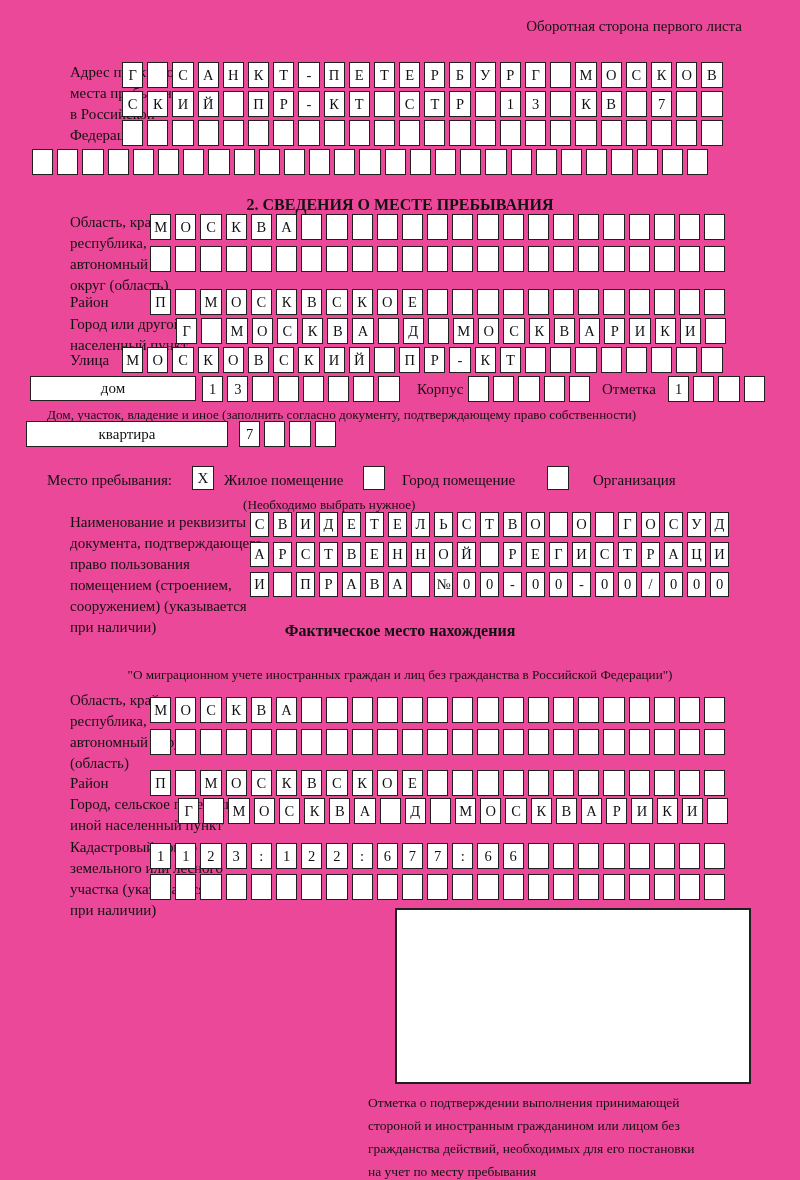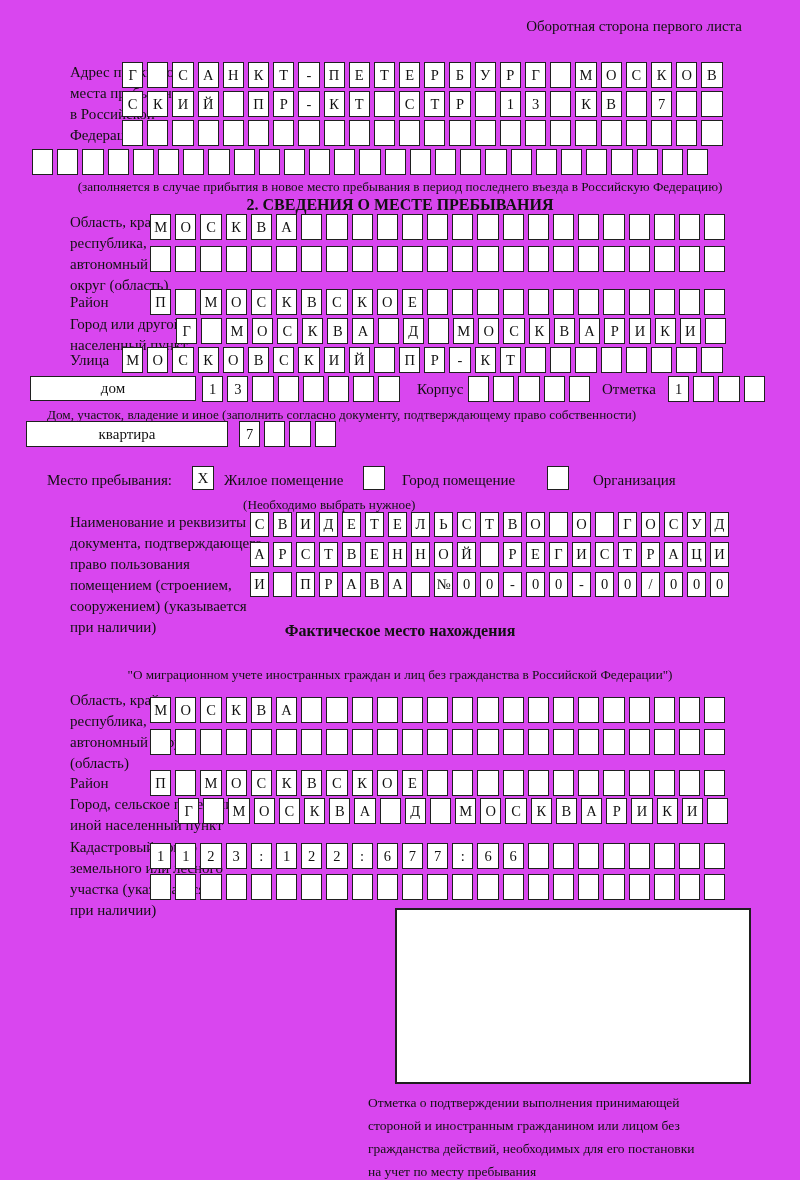--- a/index.html
+++ b/index.html
@@ -1,17 +1,17 @@
 <!DOCTYPE html>
 <html><head>
 <meta charset="utf-8">
 <style>
   html,body { margin:0; padding:0; background:#fff; }
   .page {
-    position:relative; width:800px; height:1180px; background:#d946ef;
+    position:relative; width:800px; height:1180px; background:#ec4899;
     font-family:"Liberation Serif", serif; color:#111; overflow:hidden;
   }
   .lbl { position:absolute; font-size:15px; line-height:21px; white-space:pre-line; }
   .cap { position:absolute; font-size:13.2px; line-height:17px; white-space:pre-line; }
   .cap.center { left:0; width:800px; text-align:center; }
   .hdr { position:absolute; left:0; width:800px; text-align:center; font-weight:bold; font-size:16px; }
   .corner { position:absolute; top:18px; right:58px; font-size:15px; }
   .cells { position:absolute; display:flex; gap:4px; }
   .cell {
     flex:none; width:19.2px; height:24px; border:1.6px solid #1f1f1f;
@@ -140,21 +140,20 @@
       <span class="cell"></span>
       <span class="cell"></span>
       <span class="cell"></span>
       <span class="cell"></span>
       <span class="cell"></span>
       <span class="cell"></span>
       <span class="cell"></span>
       <span class="cell"></span>
       <span class="cell"></span>
     </div>
-  <div class="cap center" style="top:178px;">(заполняется в случае прибытия в новое место пребывания в период последнего въезда в Российскую Федерацию)</div>
 
   <div class="hdr" style="top:196px;">2. СВЕДЕНИЯ О МЕСТЕ ПРЕБЫВАНИЯ</div>
 
   <div class="lbl" style="left:70px; top:212px; width:140px;">Область, край,
 республика,
 автономный
 округ (область)</div>
   <div class="cells" style="left:150px; top:214px;">
       <span class="cell">М</span>
       <span class="cell">О</span>

